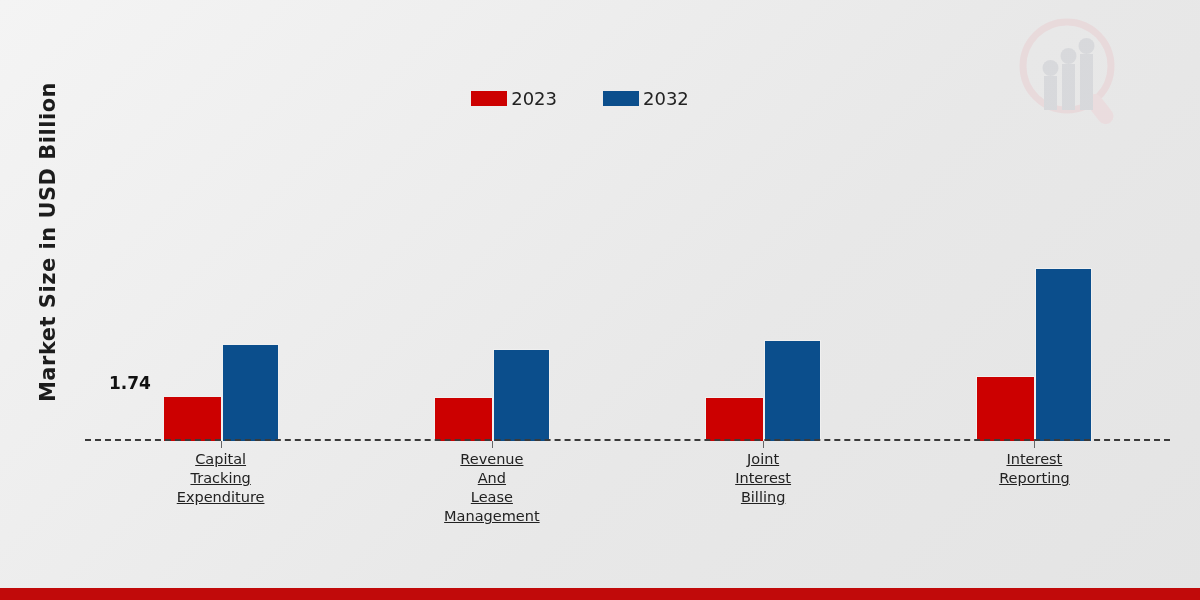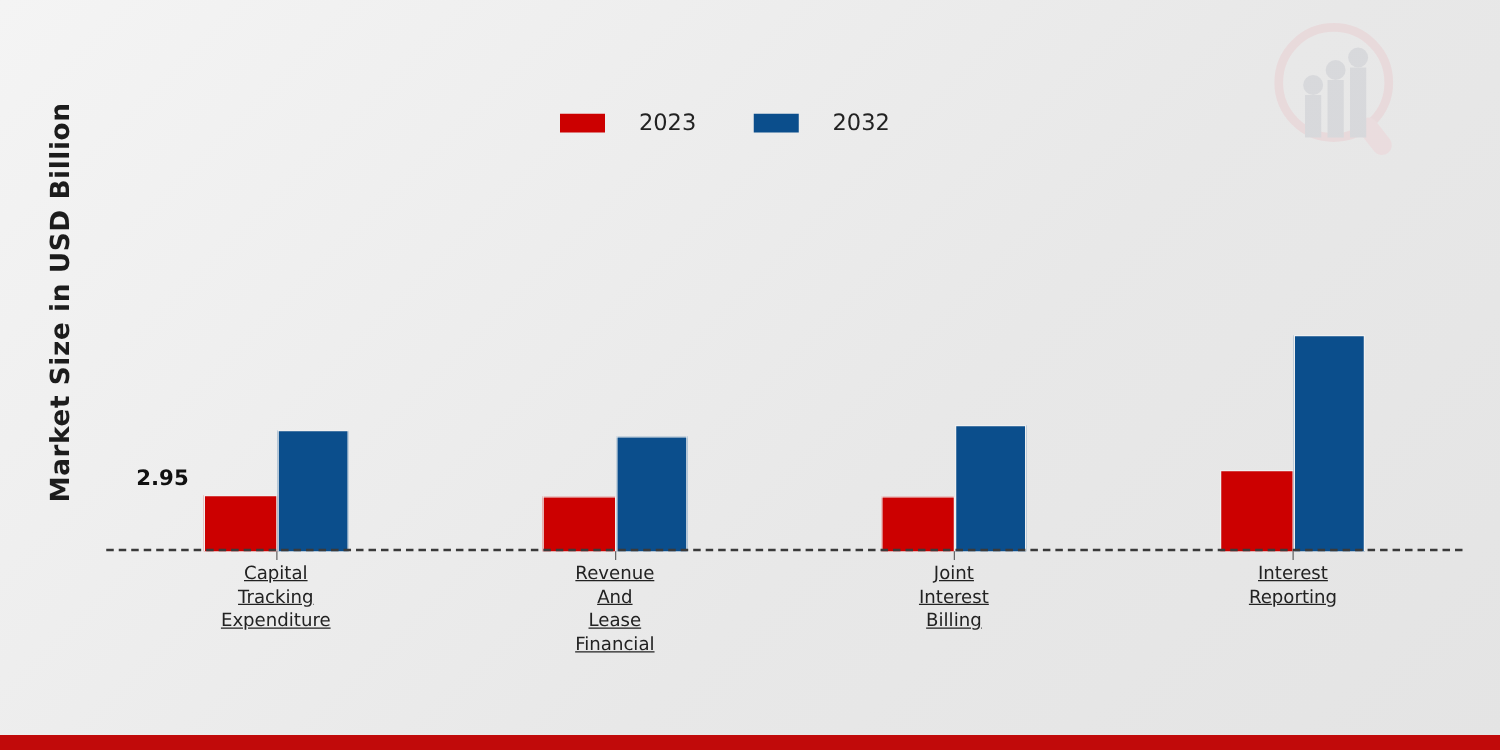--- a/index.html
+++ b/index.html
@@ -55,21 +55,21 @@
     left: 0;
     width: 1160px;
     display: flex;
     justify-content: center;
     align-items: center;
     gap: 46px;
   }
   .legend-item {
     display: flex;
     align-items: center;
-    gap: 27px;
+    gap: 4px;
   }
   .legend-swatch {
     width: 36px;
     height: 15px;
     display: block;
   }
   .legend-label {
     font-size: 18px;
     color: #222;
   }
@@ -214,21 +214,21 @@
   <div class="y-axis-title">Market Size in USD Billion</div>
 
   <div class="plot">
     <div class="groups">
 
       <div class="group">
         <div class="bars">
           <div class="bar red" style="background:#cc0000;height:45px"></div>
           <div class="bar blue" style="background:#0b4e8c;height:97px"></div>
         </div>
-        <div class="bar-value" style="left:24px;bottom:48px;">2.95</div>
+        <div class="bar-value" style="left:24px;bottom:48px;">1.74</div>
         <div class="tick"></div>
       </div>
 
       <div class="group">
         <div class="bars">
           <div class="bar red" style="background:#cc0000;height:44px"></div>
           <div class="bar blue" style="background:#0b4e8c;height:92px"></div>
         </div>
         <div class="tick"></div>
       </div>
@@ -256,21 +256,21 @@
   <div class="cat-labels">
     <div class="cat">
       <div>Capital</div>
       <div>Tracking</div>
       <div>Expenditure</div>
     </div>
     <div class="cat">
       <div>Revenue</div>
       <div>And</div>
       <div>Lease</div>
-      <div>Financial</div>
+      <div>Management</div>
     </div>
     <div class="cat">
       <div>Joint</div>
       <div>Interest</div>
       <div>Billing</div>
     </div>
     <div class="cat">
       <div>Interest</div>
       <div>Reporting</div>
     </div>

